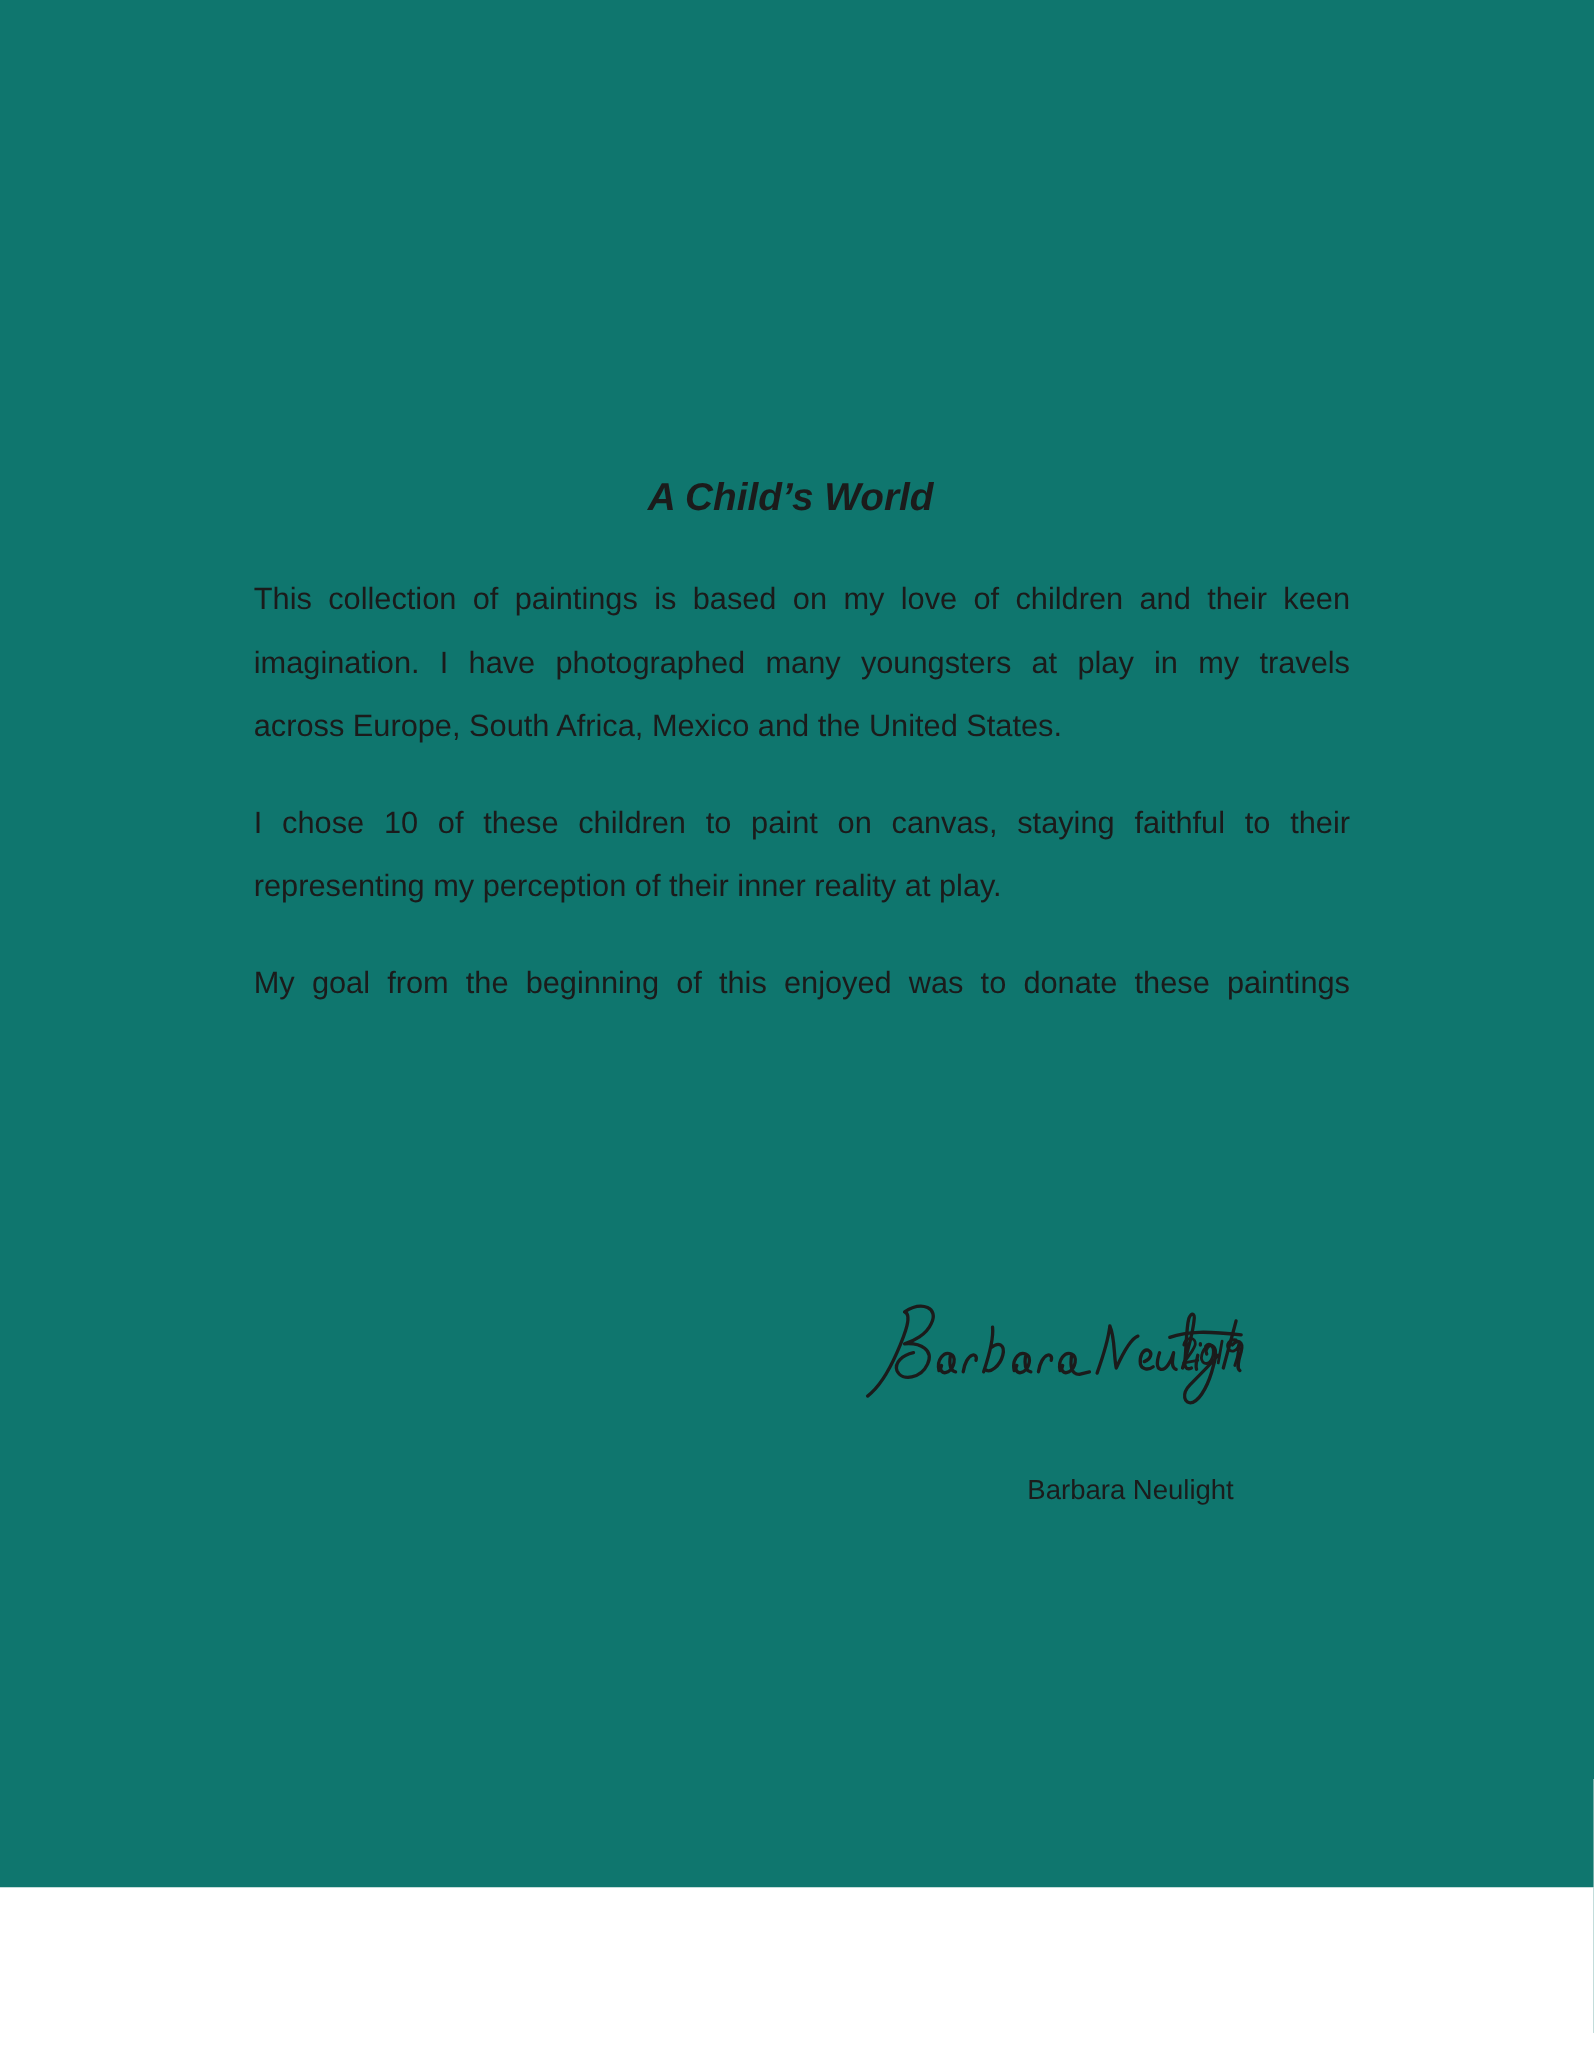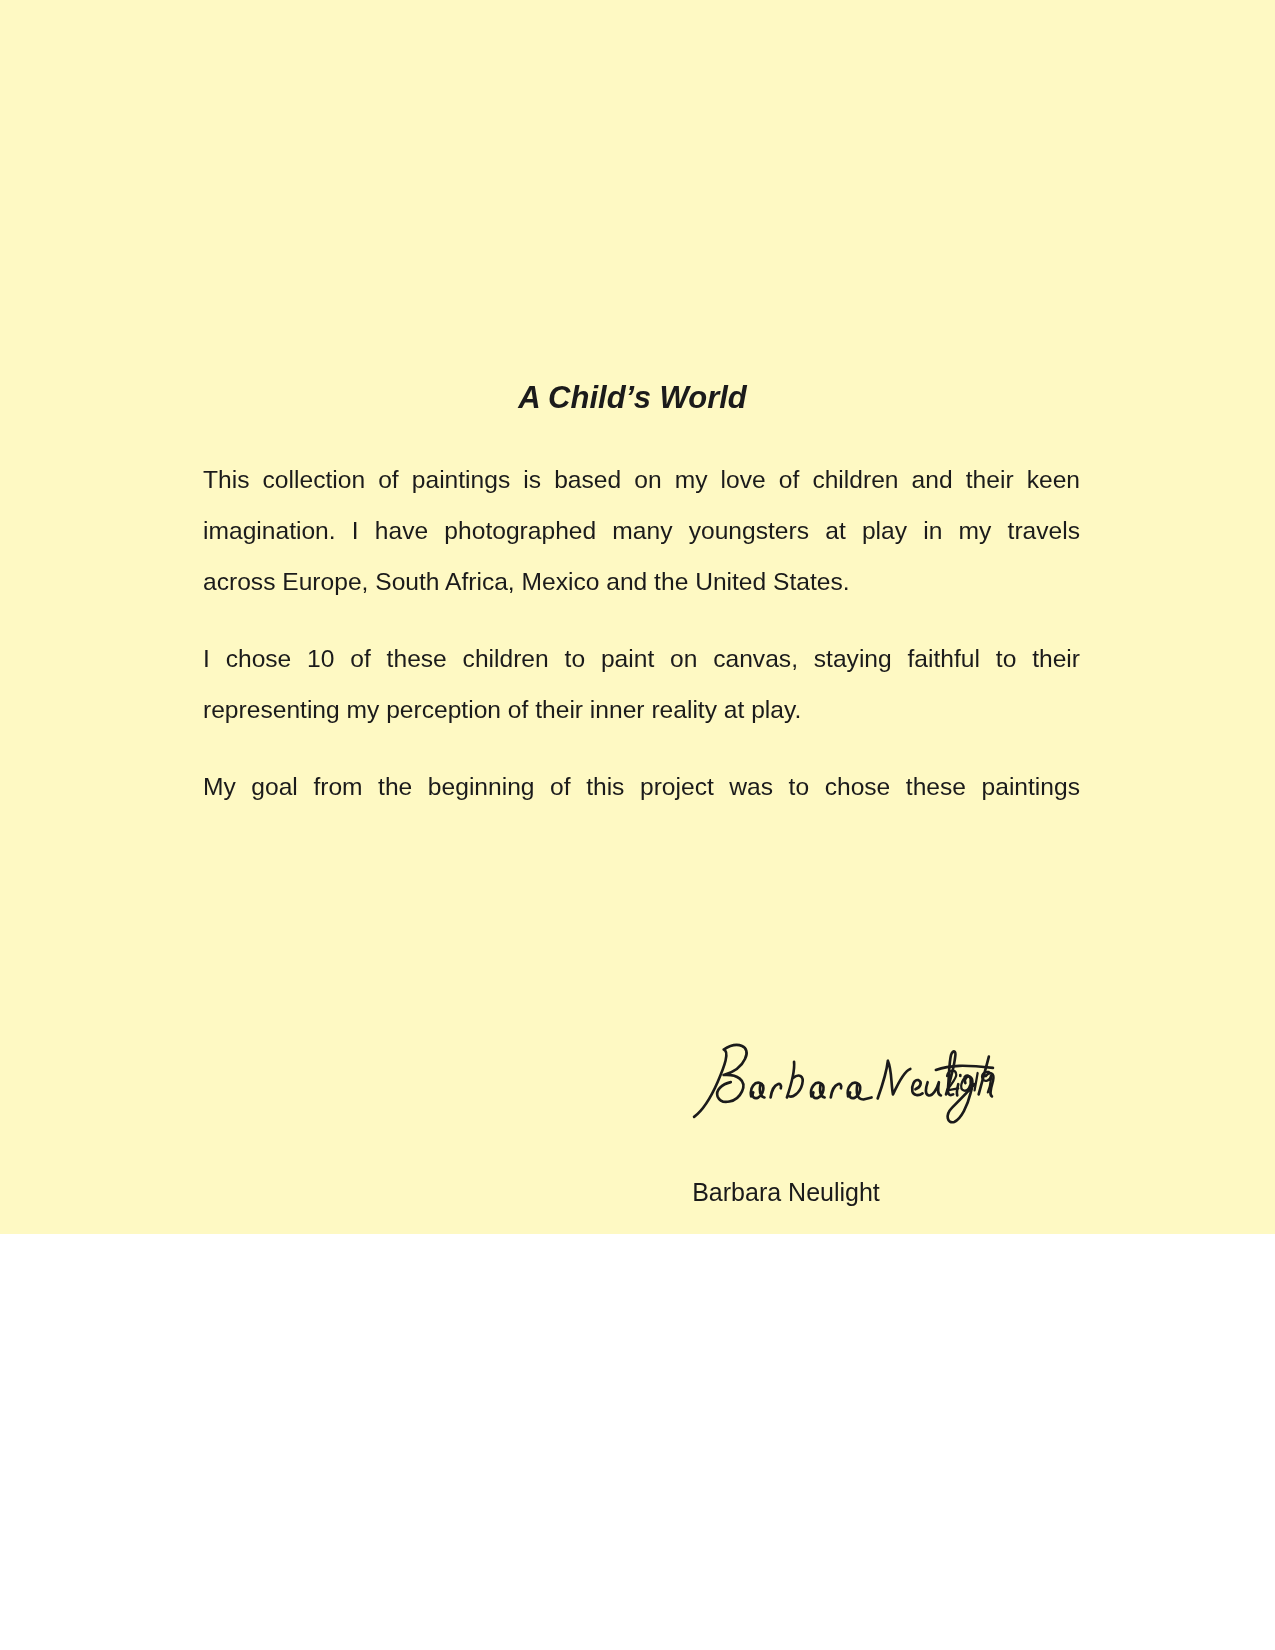--- a/index.html
+++ b/index.html
@@ -3,22 +3,22 @@
 <meta charset="utf-8">
 <style>
   html, body {
     margin: 0;
     padding: 0;
     background: #ffffff;
   }
   .page {
     position: relative;
     width: 1275px;
-    height: 1234px;
-    background: #fef9c3;
+    height: 1510px;
+    background: #0f766e;
     font-family: "Liberation Sans", "DejaVu Sans", sans-serif;
     color: #1b1b1b;
     overflow: hidden;
   }
   .doc-title {
     position: absolute;
     left: 185px;
     width: 895px;
     top: 372px;
     height: 51px;
@@ -51,48 +51,48 @@
   }
   .signature-svg {
     position: absolute;
     left: 690px;
     top: 1022px;
     width: 306px;
     height: 104px;
   }
   .typed-name {
     position: absolute;
-    left: 636px;
+    left: 687px;
     top: 1176px;
     width: 300px;
     height: 32px;
     line-height: 32px;
-    text-align: center;
-    font-size: 25px;
+    text-align: right;
+    font-size: 22px;
   }
 </style>
 </head>
 <body>
 
 <div class="page">
 
   <h1 class="doc-title">A Child’s World</h1>
 
   <div class="paragraphs">
       <div class="para">
         <div class="pline">This collection of paintings is based on my love of children and their keen</div>
         <div class="pline">imagination. I have photographed many youngsters at play in my travels</div>
         <div class="pline last">across Europe, South Africa, Mexico and the United States.</div>
       </div>
       <div class="para">
         <div class="pline">I chose 10 of these children to paint on canvas, staying faithful to their</div>
         <div class="pline last">representing my perception of their inner reality at play.</div>
       </div>
       <div class="para">
-        <div class="pline">My goal from the beginning of this project was to chose these paintings</div>
+        <div class="pline">My goal from the beginning of this enjoyed was to donate these paintings</div>
       </div>
     </div>
 
   <svg class="signature-svg" viewBox="0 0 300 100" aria-label="Barbara Neulight 2019">
     <g fill="none" stroke="#1b1b1b" stroke-width="2.6" stroke-linecap="round" stroke-linejoin="round">
 
       <path d="M4,92 C12,86 20,74 27,58 C34,42 39,28 33,26 C47,17 60,23 54,35 C50,44 40,49 33,51 C46,50 56,56 51,67 C46,78 31,81 27,72 C25,66 31,60 40,58"></path>
 
       <path d="M60,72 C58,63 64,57 69,59 C74,61 72,70 67,73 C63,75 60,72 62,68 M69,60 C68,66 68,72 73,73"></path>
       <path d="M79,73 C80,66 83,61 86,60 C88,59 90,61 89,64"></path>

